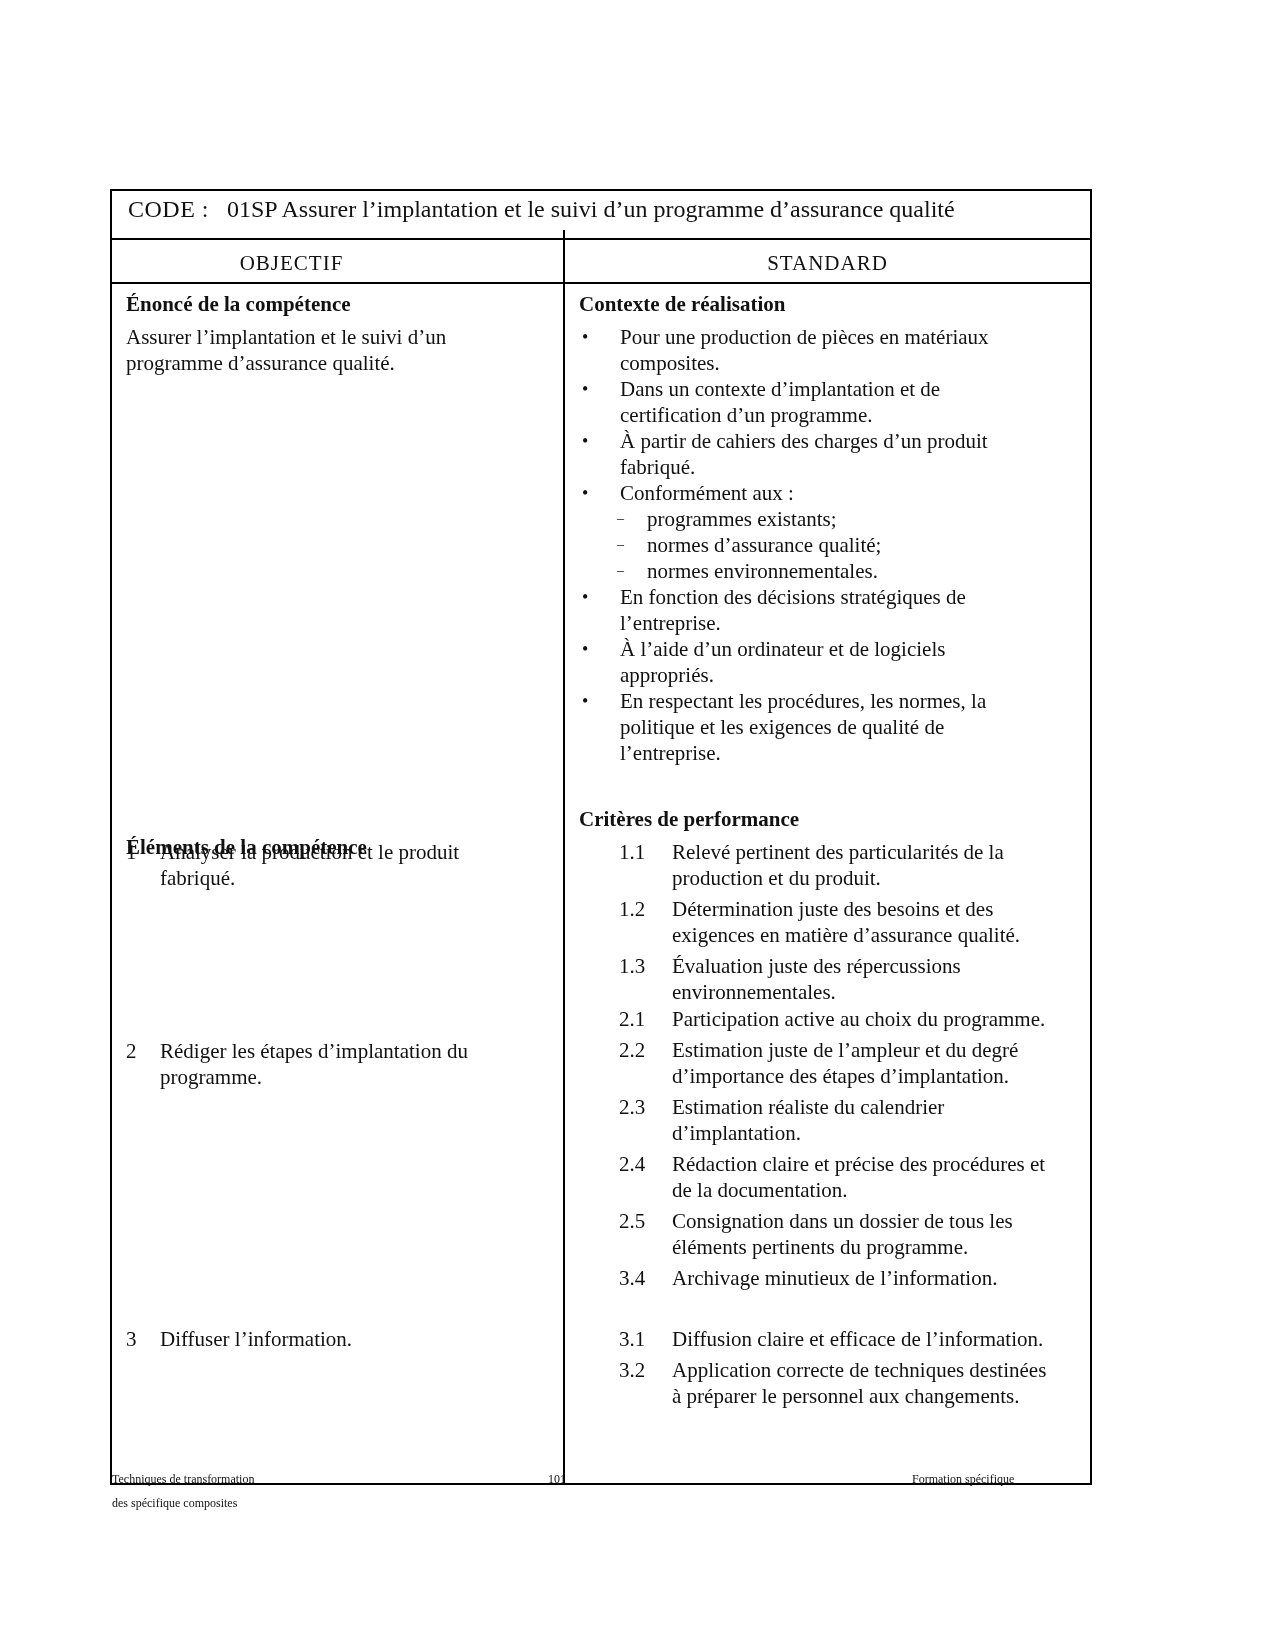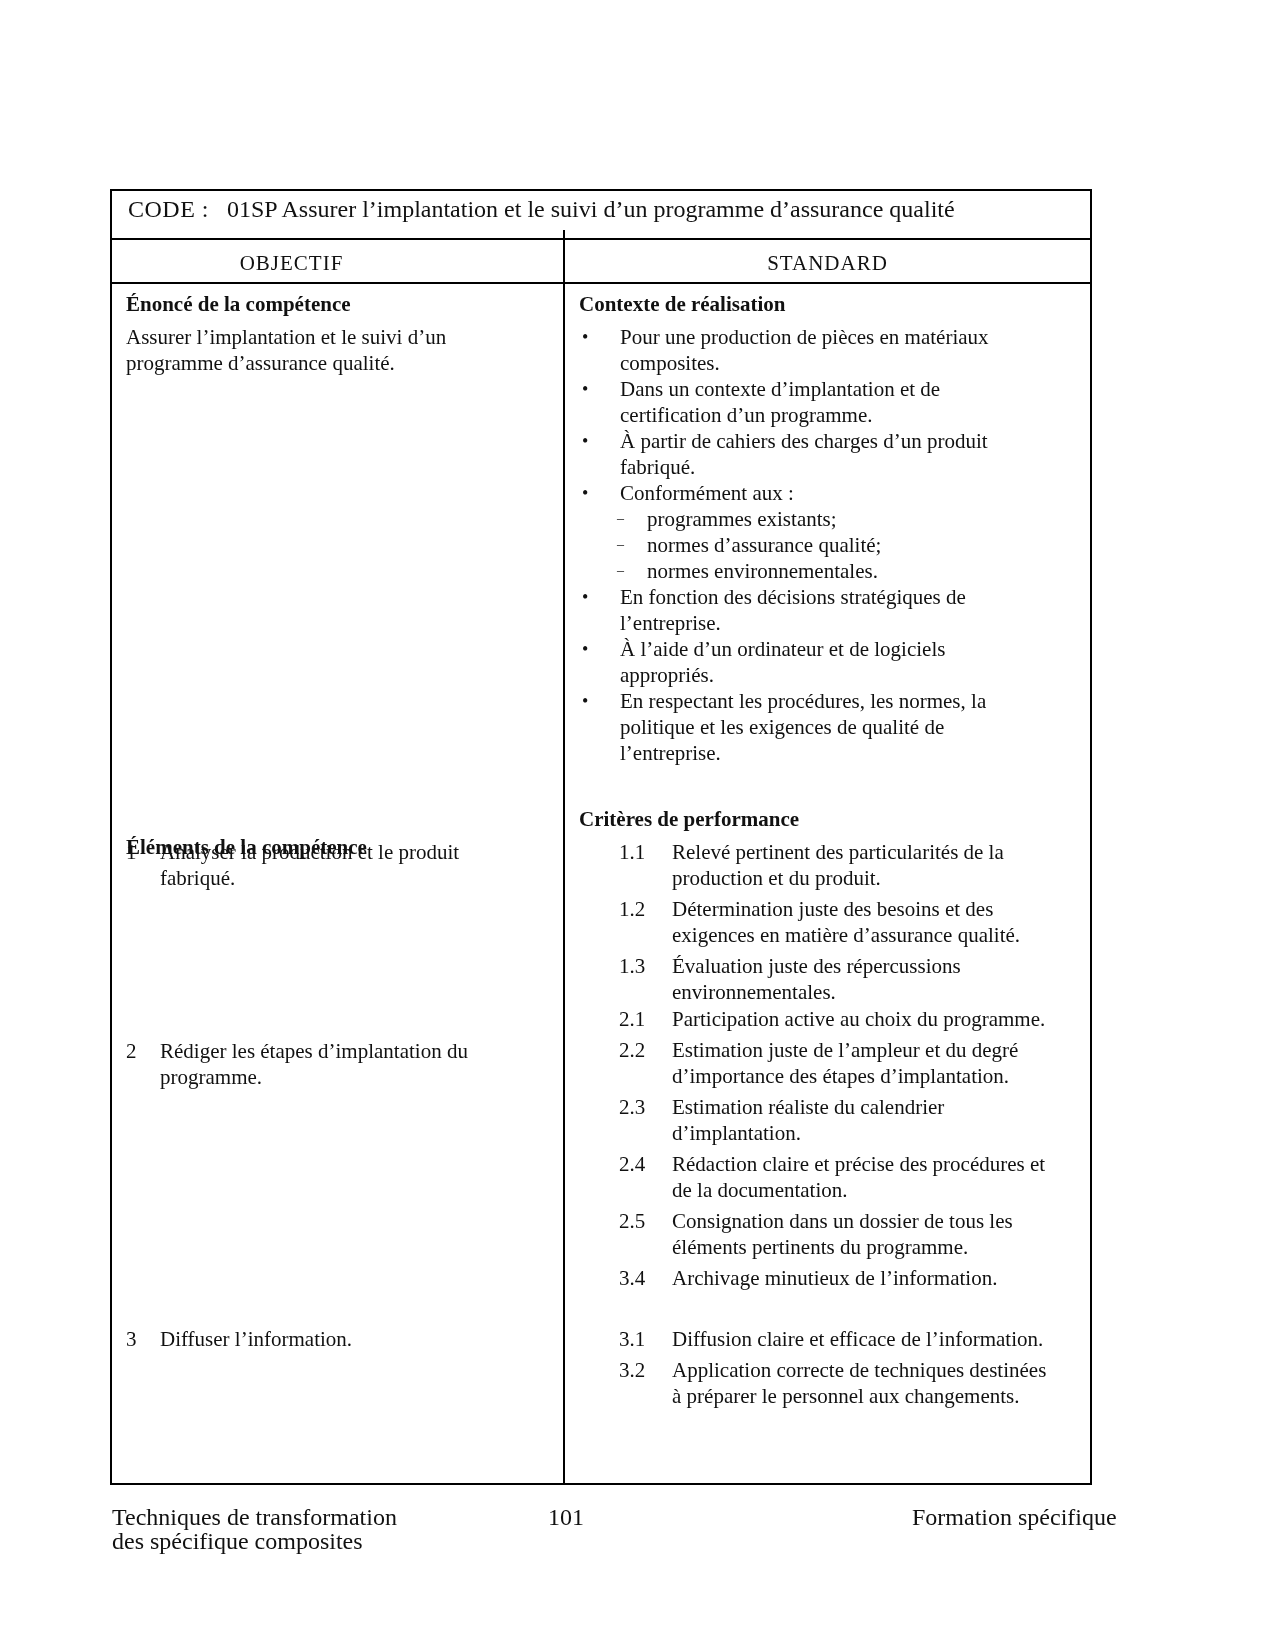--- a/index.html
+++ b/index.html
@@ -44,21 +44,21 @@
   .bullets { position: absolute; left: 0; width: 500px; }
   .bullet { display: flex; }
   .bullet .mark { width: 38px; flex: none; padding-left: 3px; font-size: 18px; }
   .bullet .txt { flex: 1; }
   .sub { display: flex; padding-left: 38px; }
   .sub .mark { width: 30px; flex: none; font-size: 14px; }
   .crit { position: absolute; left: 0; width: 505px; }
   .crit-item { display: flex; margin-bottom: 5px; }
   .crit-item .num { width: 53px; flex: none; margin-left: 40px; }
   .crit-item .txt { flex: 1; }
-  .footer { position: absolute; top: 1505px; font-size: 24px; line-height: 24px; }
+  .footer { position: absolute; top: 1467px; font-size: 12px; line-height: 24px; }
   .footer.left { left: 112px; }
   .footer.center { left: 548px; }
   .footer.right { left: 912px; }
 </style>
 </head>
 <body>
 
 <div class="page-table">
   <div class="code-row">
     <span class="code-label">CODE :</span>

